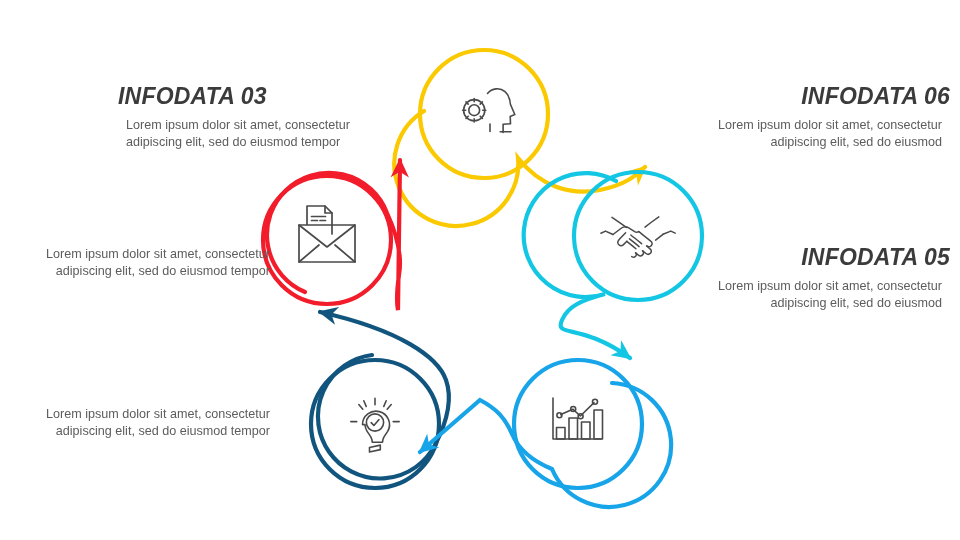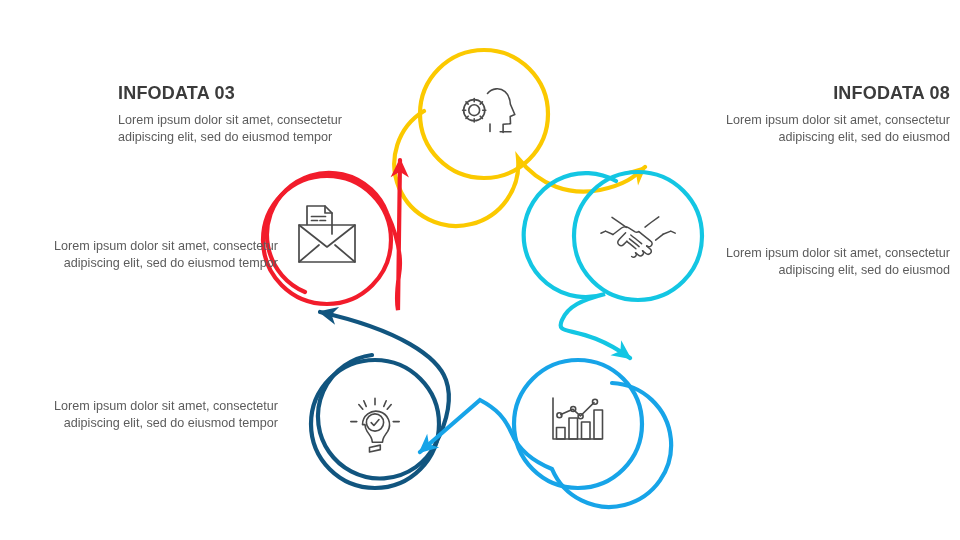--- a/index.html
+++ b/index.html
@@ -24,33 +24,34 @@
     left: 0;
     top: 0;
     width: 960px;
     height: 540px;
   }
   .label-block {
     position: absolute;
     box-sizing: border-box;
   }
   .label-title {
-    font-size: 18px;
+    font-size: 23px;
     font-weight: bold;
     color: #3b3b3b;
     letter-spacing: 0.2px;
     margin: 0 0 9px 0;
     line-height: 1.05;
     white-space: nowrap;
+    font-style: italic;
   }
   .label-body {
     font-size: 12.6px;
     color: #5c5c5c;
     line-height: 1.33;
-    margin: 0;
+    margin: 8px;
   }
   .align-left  { text-align: left; }
   .align-right { text-align: right; }
 
   
   #label-03 { left: 118px; top: 84px;  width: 260px; }
   #label-02 { left:  18px; top: 238px; width: 260px; }
   #label-01 { left:  18px; top: 398px; width: 260px; }
   #label-04 { left: 700px; top: 84px;  width: 250px; }
   #label-05 { left: 700px; top: 245px; width: 250px; }
@@ -219,21 +220,22 @@
 
   <div class="label-block align-right" id="label-02">
     <div class="label-body">Lorem ipsum dolor sit amet, consectetur adipiscing elit, sed do eiusmod tempor</div>
   </div>
 
   <div class="label-block align-right" id="label-01">
     <div class="label-body">Lorem ipsum dolor sit amet, consectetur adipiscing elit, sed do eiusmod tempor</div>
   </div>
 
   <div class="label-block align-right" id="label-04">
-    <div class="label-title">INFODATA 08</div>
+    <div class="label-title">INFODATA 06</div>
     <div class="label-body">Lorem ipsum dolor sit amet, consectetur adipiscing elit, sed do eiusmod</div>
   </div>
 
   <div class="label-block align-right" id="label-05">
+    <div class="label-title">INFODATA 05</div>
     <div class="label-body">Lorem ipsum dolor sit amet, consectetur adipiscing elit, sed do eiusmod</div>
   </div>
 
 </div>
 
 </body></html>

